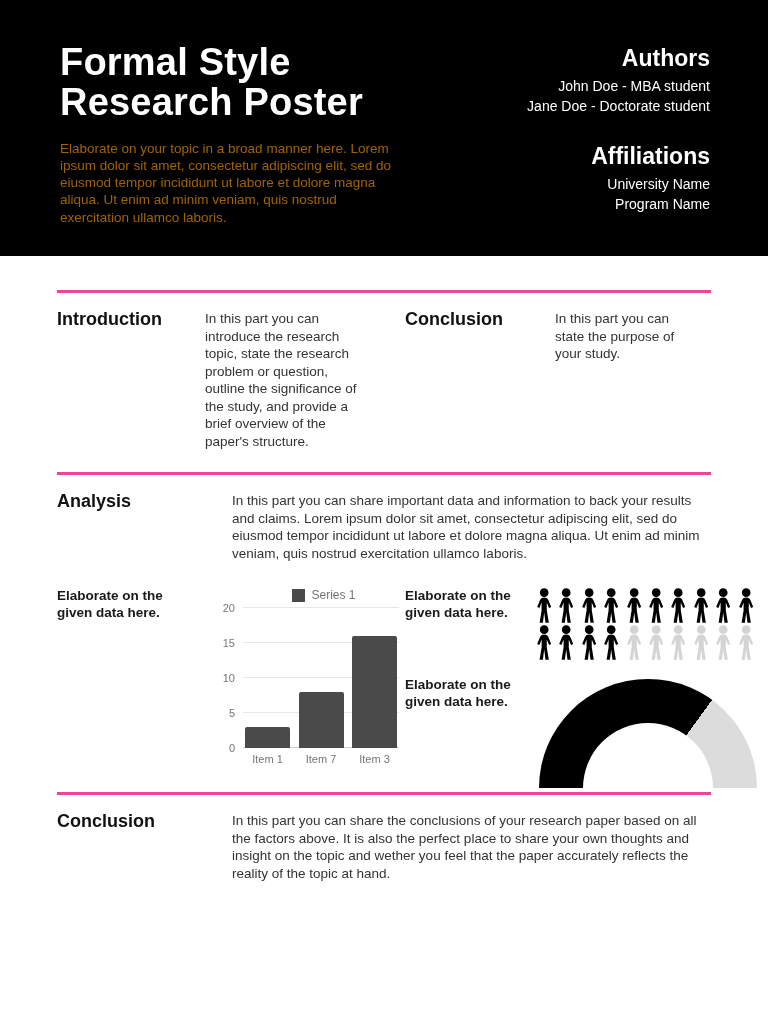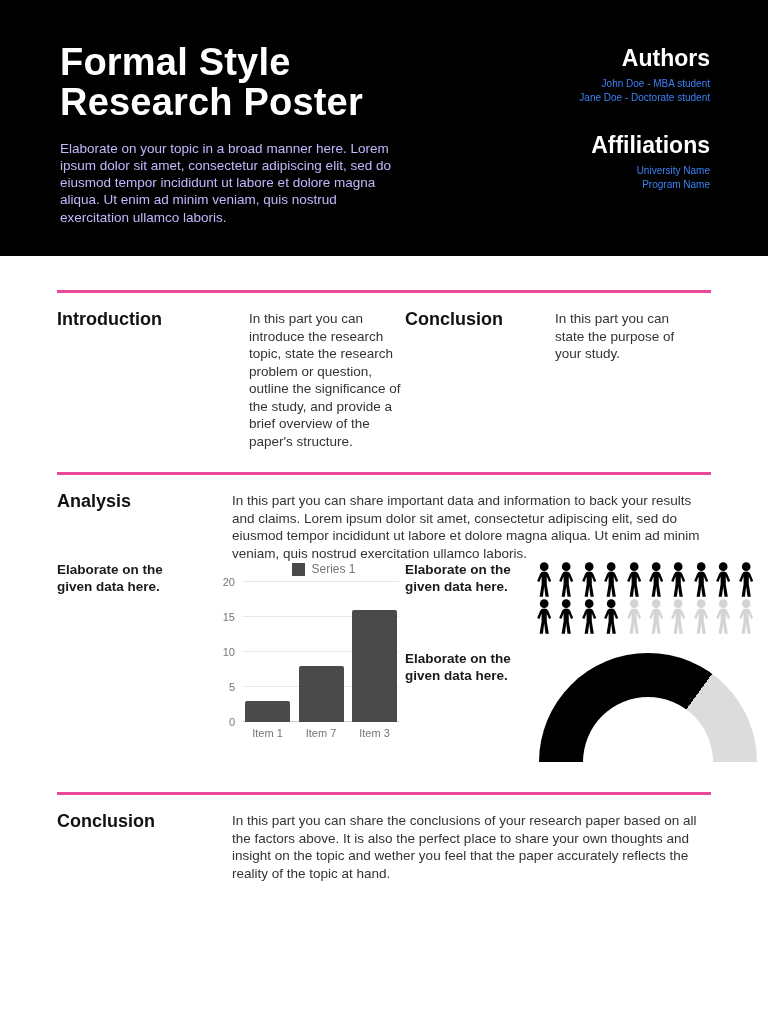--- a/index.html
+++ b/index.html
@@ -19,43 +19,43 @@
     height: 256px; background: #000; color: #fff;
     display: flex; justify-content: space-between;
     padding: 42px 58px 0 60px;
   }
   .poster-title {
     margin: 0 0 17px 0;
     font-size: 38px; line-height: 1.06; font-weight: 700;
     white-space: pre-line; letter-spacing: 0.2px;
   }
   .header-intro {
-    width: 338px; font-size: 13.5px; line-height: 1.28; color: #c4b5fd;
+    width: 338px; font-size: 13.5px; line-height: 1.28; color: #a16207;
   }
   .header-right { text-align: right; padding-top: 3px; }
   .meta-heading { font-size: 23px; font-weight: 700; margin: 0 0 5px 0; }
-  .meta-line { font-size: 10px; line-height: 1.4; color: #3b82f6; }
+  .meta-line { font-size: 14px; line-height: 1.4; color: #ffffff; }
   .affil-block { margin-top: 27px; }
 
   
   .content { padding: 0 57px; }
   .section { border-top: 3px solid #ec4899; padding-top: 17px; }
   .section.first { margin-top: 34px; }
   .cols-4 { display: grid; grid-template-columns: 148px 200px 150px 1fr; align-items: start; }
   .cols-2 { display: grid; grid-template-columns: 148px 1fr; align-items: start; gap: 27px; }
   .sec-heading { font-size: 18px; font-weight: 700; color: #111; line-height: 1.1; margin: 0; }
   .sec-text { font-size: 13.5px; line-height: 1.3; color: #333; margin: 0; }
-  .w163 { max-width: 163px; margin-left: 44px; }
+  .w163 { max-width: 163px; }
   .w142 { max-width: 142px; }
   #row-intro { min-height: 182px; }
   #row-method { min-height: 107px; }
   #row-analysis { min-height: 320px; }
 
   
-  .figures-row { display: flex; }
+  .figures-row { display: flex; margin-top: 26px; }
   .fig-left { width: 348px; display: flex; }
   .fig-label {
     width: 148px; padding-right: 20px;
     font-size: 13.5px; font-weight: 700; color: #1a1a1a; line-height: 1.25;
   }
   .fig-label.right { width: 128px; padding-right: 0; }
   .fig-right { flex: 1; }
   .fig-subrow { display: flex; justify-content: space-between; }
   .fig-subrow + .fig-subrow { margin-top: 15px; }
 

